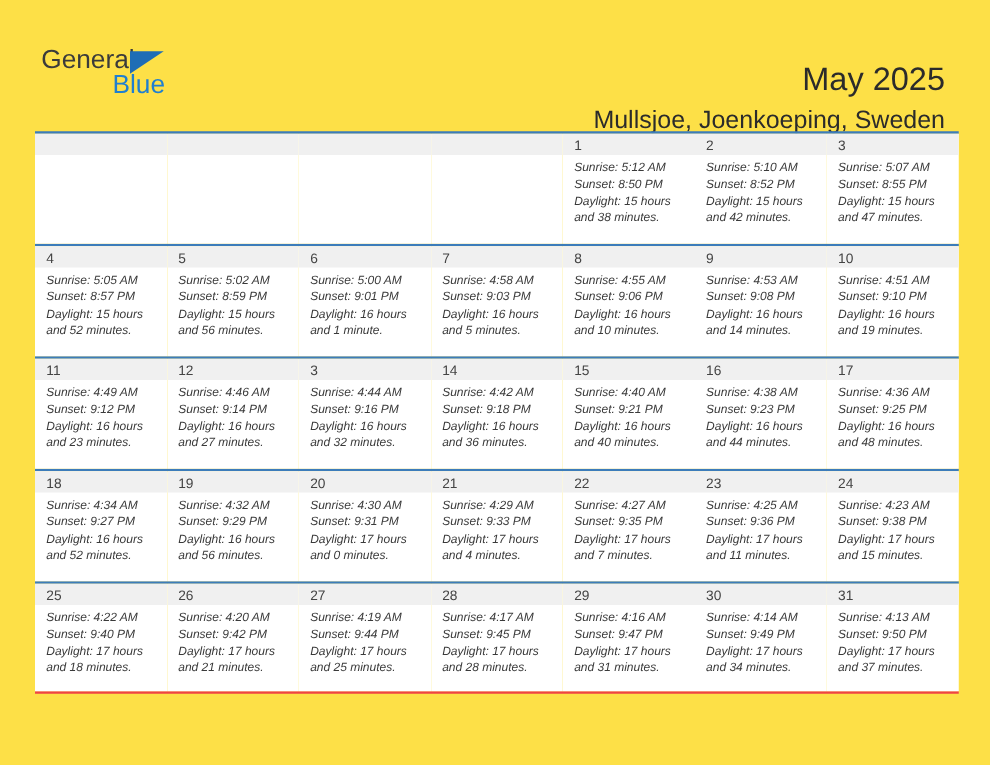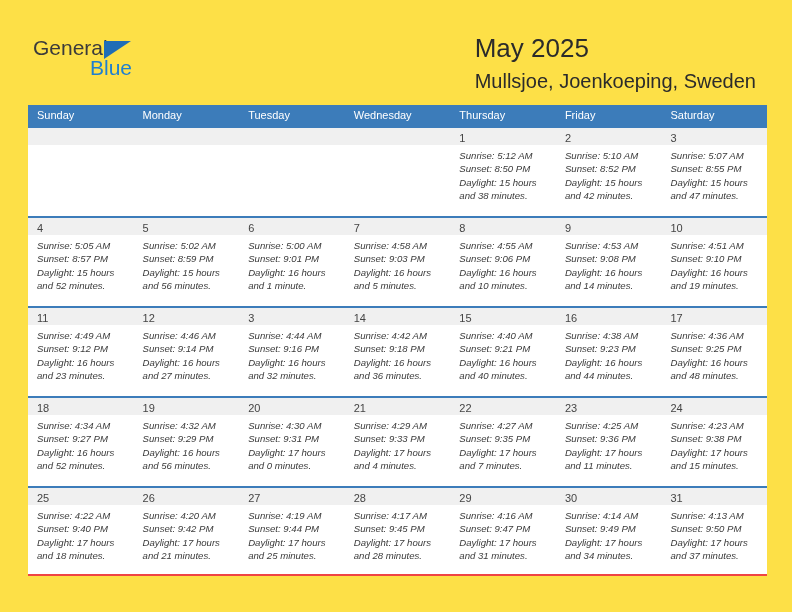--- a/index.html
+++ b/index.html
@@ -45,21 +45,22 @@
   .logo-blue {
     position: absolute;
     left: 57px; top: 20px;
     font-size: 21px;
     color: #1f7fd0;
     line-height: 22px;
   }
 
   .title-block {
     position: absolute;
-    right: 36px; top: 33px;
+    right: 36px; top: 48px;
+    text-align: right;
   }
   .cal-title {
     font-size: 26px;
     color: #2b2b2b;
     line-height: 30px;
     font-weight: normal;
     margin: 0;
   }
   .cal-subtitle {
     font-size: 20px;
@@ -135,29 +136,20 @@
       <span class="logo-blue">Blue</span>
     </div>
 
     <div class="title-block">
       <h1 class="cal-title">May 2025</h1>
       <h2 class="cal-subtitle">Mullsjoe, Joenkoeping, Sweden</h2>
     </div>
   </div>
 
   <div class="calendar">
-    <div class="weekdays" id="weekday-row">
-        <div class="weekday">Sunday</div>
-        <div class="weekday">Monday</div>
-        <div class="weekday">Tuesday</div>
-        <div class="weekday">Wednesday</div>
-        <div class="weekday">Thursday</div>
-        <div class="weekday">Friday</div>
-        <div class="weekday">Saturday</div>
-      </div>
     <div id="weeks-container">
         <div class="week">
           <div class="day empty">
             <div class="day-head"><span class="day-num"></span></div>
             <div class="day-body"></div>
           </div>
           <div class="day empty">
             <div class="day-head"><span class="day-num"></span></div>
             <div class="day-body"></div>
           </div>

